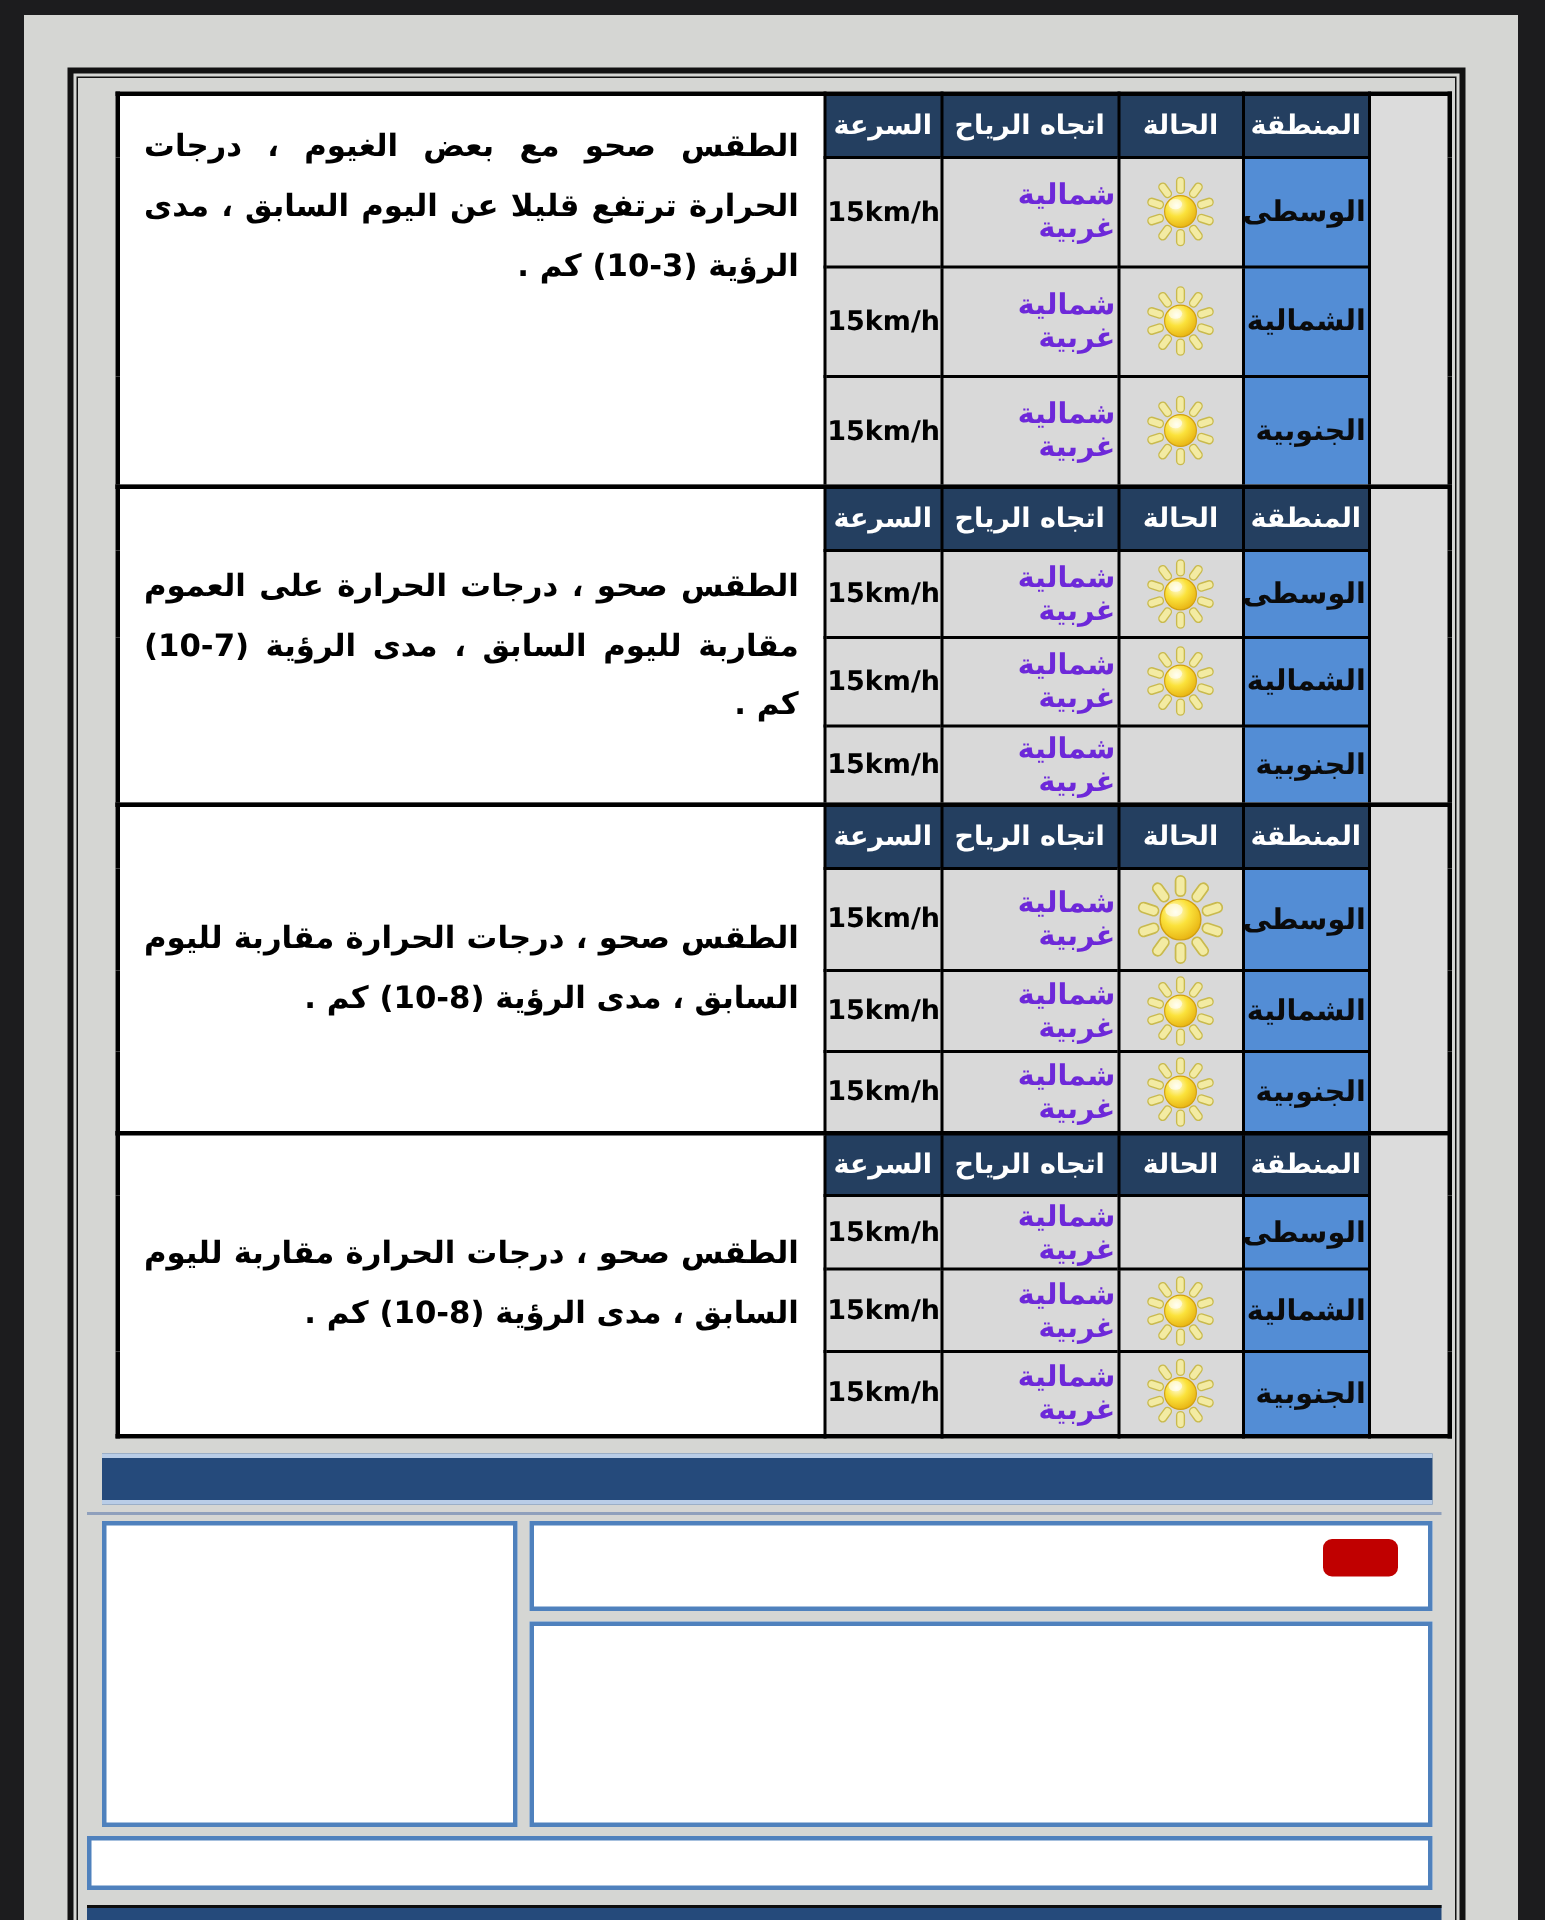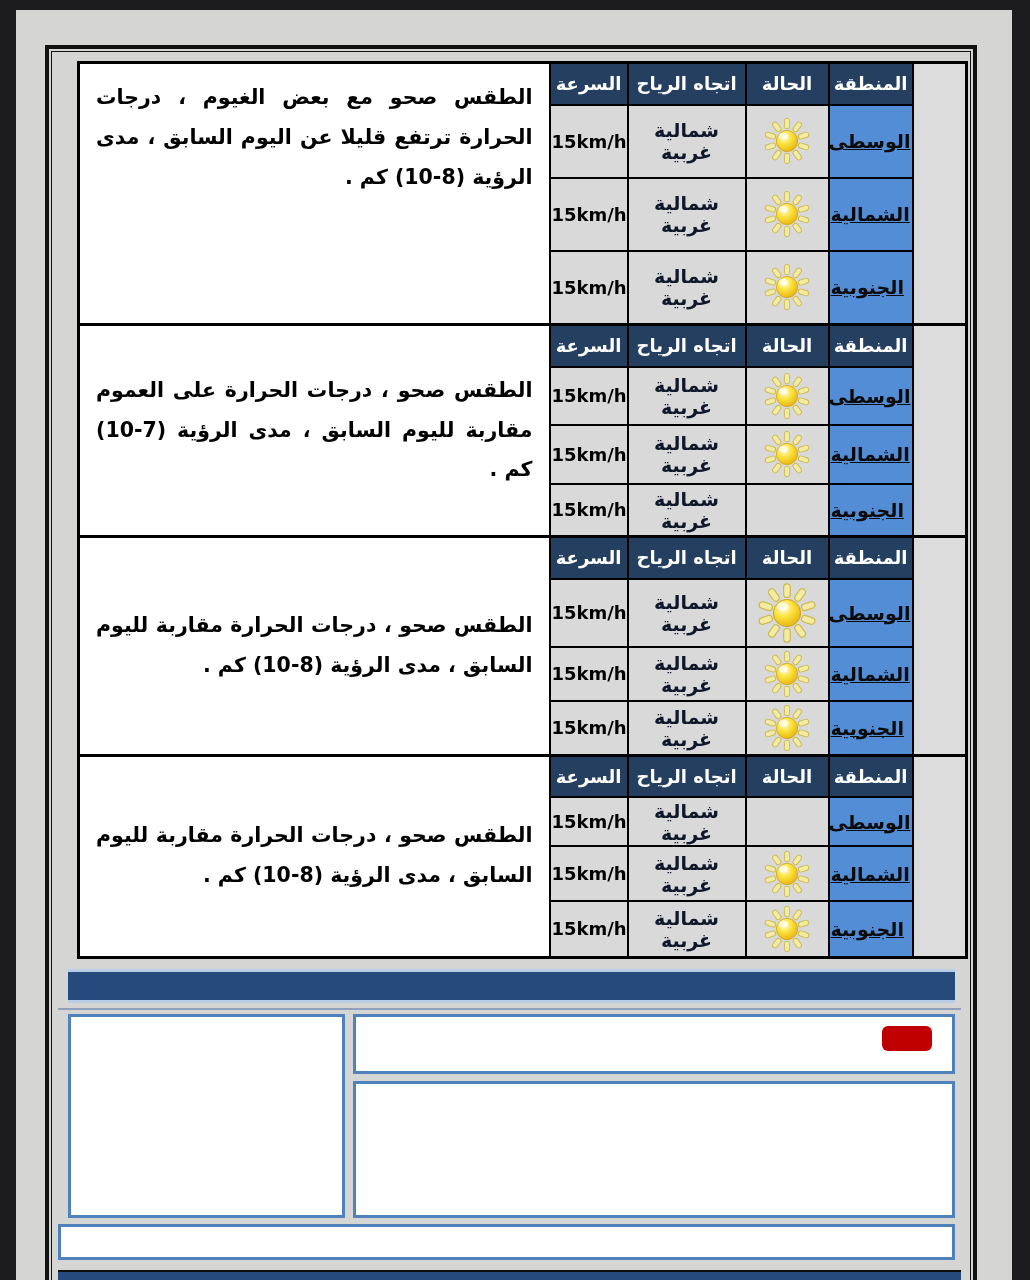--- a/index.html
+++ b/index.html
@@ -18,23 +18,23 @@
 
   
   table.sec{border-collapse:collapse;width:891px;table-layout:fixed;background:#fff;}
   .sec + .sec{margin-top:-3px;}
   table.sec{border:3px solid #000;}
   .sec td,.sec th{border:2px solid #000;box-sizing:border-box;}
   th.hdr{background:var(--header-navy,#243F60);color:#fff;font-size:18px;font-weight:bold;text-align:center;vertical-align:middle;}
   td.day{background:var(--day-gray,#DCDCDC);text-align:center;vertical-align:middle;overflow:hidden;}
   td.desc{background:#fff;vertical-align:middle;padding:6px 16px;font-size:20.5px;font-weight:bold;line-height:1.95;text-align:justify;color:#000;}
   .sec:first-child td.desc{vertical-align:top;padding-top:14px;}
-  td.region{background:var(--region-blue,#538DD5);text-align:left;vertical-align:middle;font-weight:bold;font-size:19px;color:#0b0b0b;text-decoration:underline;}
+  td.region{background:var(--region-blue,#538DD5);text-align:right;vertical-align:middle;font-weight:bold;font-size:19px;color:#0b0b0b;}
   td.cond{background:var(--cell-gray,#D9D9D9);text-align:center;vertical-align:middle;line-height:0;}
-  td.wind{background:var(--cell-gray,#D9D9D9);text-align:center;vertical-align:middle;font-weight:bold;font-size:19px;color:#0f172a;}
+  td.wind{background:var(--cell-gray,#D9D9D9);vertical-align:middle;font-weight:bold;font-size:19px;color:#6d28d9;}
   td.speed{background:var(--cell-gray,#D9D9D9);text-align:center;vertical-align:middle;font-weight:bold;font-size:18px;direction:ltr;color:#000;}
 
   
   .navy-bar{margin:10px 13px 0 19px;height:28px;background:var(--bar-navy,#254A7B);
     border-top:3px solid #B9CDE7;border-bottom:3px solid #B9CDE7;}
   .thin-line{height:2px;background:#8FA0BC;margin:5px 7px 0 9px;}
   .boxes{direction:ltr;display:flex;gap:8px;margin:4px 13px 0 19px;}
   .box{background:#fff;border:3px solid var(--box-blue,#4F81BD);box-sizing:content-box;}
   .left-box{width:271px;height:198px;}
   .right-col{flex:1;display:flex;flex-direction:column;gap:7px;height:204px;}
@@ -72,21 +72,21 @@
               <col style="width: 78px;">
               <col>
             </colgroup>
             <tbody>
               <tr style="height: 42px;">
                 <td rowspan="4" class="day"></td>
                 <th class="hdr">المنطقة</th>
                 <th class="hdr">الحالة</th>
                 <th class="hdr">اتجاه الرياح</th>
                 <th class="hdr">السرعة</th>
-                <td rowspan="4" class="desc">الطقس صحو مع بعض الغيوم ، درجات الحرارة ترتفع قليلا عن اليوم السابق ، مدى الرؤية (8-10) كم .</td>
+                <td rowspan="4" class="desc">الطقس صحو مع بعض الغيوم ، درجات الحرارة ترتفع قليلا عن اليوم السابق ، مدى الرؤية (3-10) كم .</td>
               </tr>
               <tr>
                 <td class="region">الوسطى</td>
                 <td class="cond"><svg width="50" height="50" viewBox="-33 -33 66 66" style="vertical-align:middle">
                     <g fill="#F3EBA3" stroke="#C9BA4E" stroke-width="1.2">
                       <rect x="-3.4" y="-30" width="6.8" height="14" rx="3.4" transform="rotate(0)"></rect>
                       <rect x="-3.4" y="-30" width="6.8" height="14" rx="3.4" transform="rotate(36)"></rect>
                       <rect x="-3.4" y="-30" width="6.8" height="14" rx="3.4" transform="rotate(72)"></rect>
                       <rect x="-3.4" y="-30" width="6.8" height="14" rx="3.4" transform="rotate(108)"></rect>
                       <rect x="-3.4" y="-30" width="6.8" height="14" rx="3.4" transform="rotate(144)"></rect>

